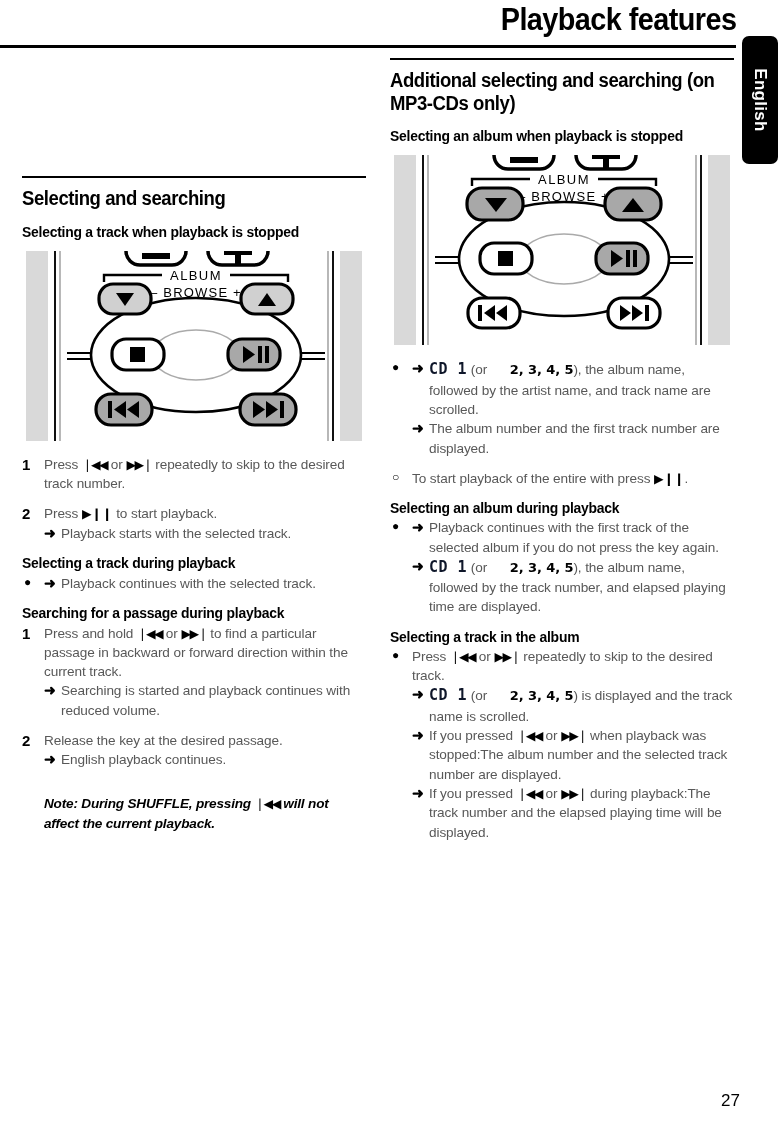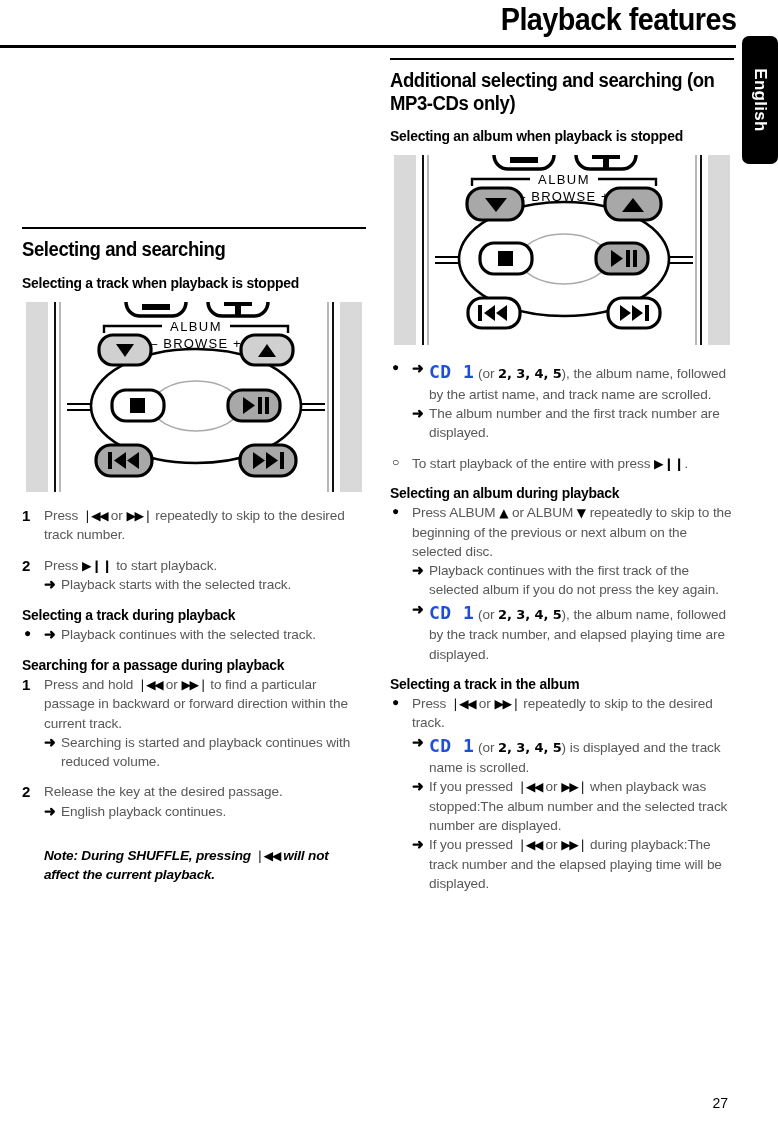--- a/index.html
+++ b/index.html
@@ -148,29 +148,29 @@
     color: #000;
     font-size: 13.6px;
     line-height: 1.42;
     letter-spacing: -0.2px;
     margin-top: 13px;
   }
 
   
   .g { font-family: "DejaVu Sans", sans-serif; font-size: 12.5px; color:#000; letter-spacing:-1.5px; font-weight:bold;}
   .g2 { font-family: "DejaVu Sans", sans-serif; font-size: 12.5px; color:#000; letter-spacing:0px; font-weight:bold;}
-  .lcd { font-family: "DejaVu Sans Mono", monospace; font-size: 18px; color:#1d4ed8; font-weight:bold; letter-spacing:0.5px;}
-  .dg { font-weight: bold; color:#000; font-family:"DejaVu Sans", sans-serif; font-size:13px;}
+  .lcd { font-family: "DejaVu Sans Mono", monospace; font-size: 15px; color:#0f172a; font-weight:bold; letter-spacing:0.5px;}
+  .dg { font-weight: bold; color:#000; font-family:"DejaVu Sans", sans-serif; font-size:13px;margin-left:19px;}
   .tri { font-family: "DejaVu Sans", sans-serif; font-size: 12px; color:#000;}
 
   .page-num {
     position: absolute;
-    right: 50px;
+    right: 38px;
     bottom: 14px;
-    font-size: 14px;
+    font-size: 17px;
     color: #000;
   }
 </style>
 </head>
 <body>
 
 <div class="page-header">
   <div class="page-title">Playback features</div>
   <div class="header-rule"></div>
 </div>
@@ -379,21 +379,20 @@
       <div class="marker circle">○</div>
       <div class="blkbody body-txt">
         <span>To start playback of the entire with press </span><span class="g2">▶❙❙</span><span>.</span>
       </div>
     </div>
 
     <h3 class="sub-title tight">Selecting an album during playback</h3>
     <div class="blk">
       <div class="marker bullet">●</div>
       <div class="blkbody body-txt">
-        <div><span>Press ALBUM </span><span class="tri">▲</span><span> or ALBUM </span><span class="tri">▼</span><span> repeatedly to skip to the beginning of the previous or next album on the selected disc.</span></div>
         <div class="arrow-line">
           <span class="ar">➜</span>
           <span class="artxt">Playback continues with the first track of the selected album if you do not press the key again.</span>
         </div>
         <div class="arrow-line">
           <span class="ar">➜</span>
           <span class="artxt"><span class="lcd">CD 1</span><span> (or </span><span class="dg">2, 3, 4, 5</span><span>), the album name, followed by the track number, and elapsed playing time are displayed.</span></span>
         </div>
       </div>
     </div>

